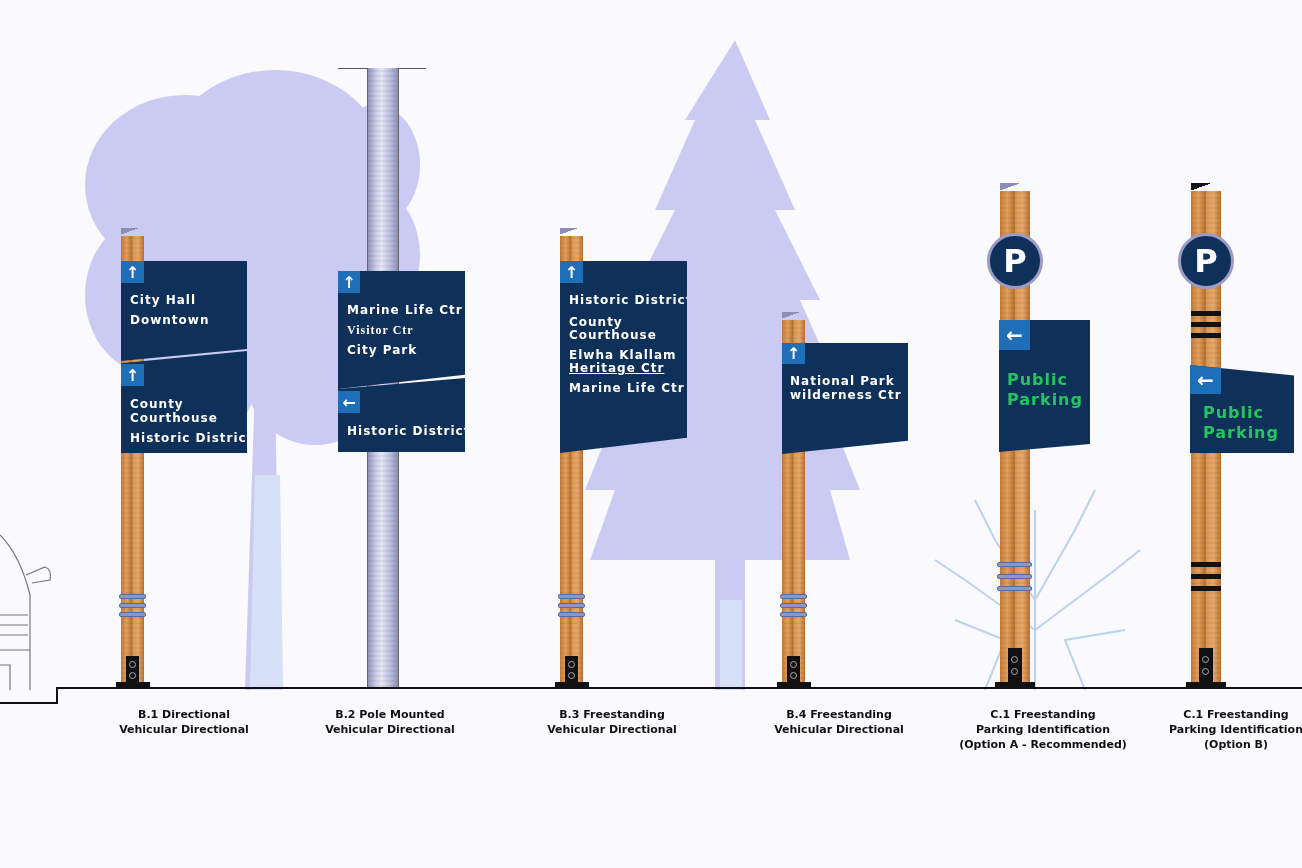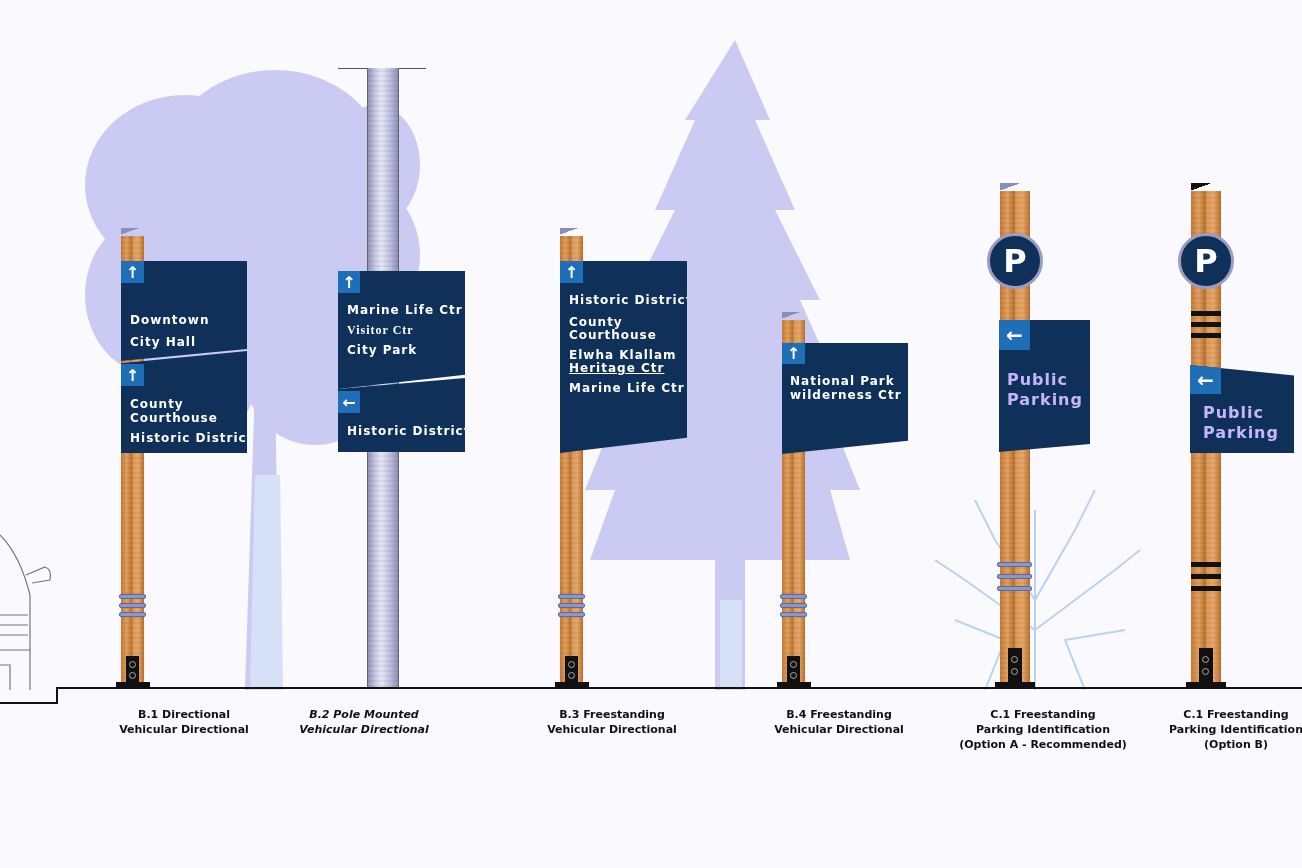--- a/index.html
+++ b/index.html
@@ -10,21 +10,21 @@
   .post::after{content:"";position:absolute;inset:0;background:repeating-linear-gradient(0deg,rgba(120,60,20,.08) 0 2px,transparent 2px 5px);}
   .cap{position:absolute;height:8px;}
   .band{position:absolute;height:3px;background:#8a97c8;border:1px solid #5a6aa0;border-radius:2px;}
   .bandblk{position:absolute;height:5px;background:#111;}
   .foot{position:absolute;background:#111;}
   .plate{position:absolute;background:#111;}
   .bolt{position:absolute;width:5px;height:5px;border:1px solid #aaa;border-radius:50%;}
   .sign{position:absolute;background:#0f3159;color:#fff;}
   .arrowbox{position:absolute;background:#1f6fb8;color:#fff;display:flex;align-items:center;justify-content:center;font-size:16px;font-weight:bold;}
   .dest{position:absolute;font-size:12px;font-weight:bold;letter-spacing:1px;line-height:14px;color:#fff;white-space:nowrap;}
-  .pubpark{position:absolute;font-size:16px;font-weight:bold;letter-spacing:1px;line-height:20px;color:#c4b5fd;}
+  .pubpark{position:absolute;font-size:16px;font-weight:bold;letter-spacing:1px;line-height:20px;color:#22c55e;}
   .pcircle{position:absolute;width:50px;height:50px;border-radius:50%;background:#0f3159;border:3px solid #9b9bc5;color:#fff;font-weight:bold;font-size:32px;display:flex;align-items:center;justify-content:center;box-sizing:border-box;}
   .caption{position:absolute;font-size:11px;font-weight:bold;color:#111;text-align:center;line-height:15px;white-space:nowrap;transform:translateX(-50%);}
   .ground{position:absolute;height:2px;background:#111;}
 </style>
 </head>
 <body>
 
 <svg class="tree" style="left:75px;top:55px;" width="360" height="635" viewBox="0 0 360 635">
   <g fill="#cbcaf3">
     <ellipse cx="110" cy="130" rx="100" ry="90"></ellipse>
@@ -79,21 +79,21 @@
   <div class="band" style="left:119px;top:603px;width:25px;"></div>
   <div class="band" style="left:119px;top:612px;width:25px;"></div>
   <div class="plate" style="left:126px;top:656px;width:13px;height:27px;">
       <div class="bolt" style="left:3px;top:5px;"></div>
       <div class="bolt" style="left:3px;top:16px;"></div>
     </div>
   <div class="foot" style="left:116px;top:682px;width:34px;height:6px;"></div>
 
   <div class="sign" style="left:121px;top:261px;width:126px;height:100px;clip-path:polygon(0 0,100% 0,100% 88%,0 100%);">
     <div class="arrowbox" style="left:0;top:0;width:23px;height:22px;">↑</div>
-    <div class="dest" style="left:9px;top:32px;margin-top:42px;">City Hall</div>
+    <div class="dest" style="left:9px;top:32px;">City Hall</div>
     <div class="dest" style="left:9px;top:52px;">Downtown</div>
   </div>
   <div class="sign" style="left:121px;top:351px;width:126px;height:102px;clip-path:polygon(0 12%,100% 0,100% 100%,0 100%);">
     <div class="arrowbox" style="left:0;top:13px;width:23px;height:22px;">↑</div>
     <div class="dest" style="left:9px;top:46px;">County</div>
     <div class="dest" style="left:9px;top:60px;">Courthouse</div>
     <div class="dest" style="left:9px;top:80px;">Historic District</div>
   </div>
 </div>
 
@@ -195,21 +195,21 @@
     <div class="arrowbox" style="left:0;top:0;width:31px;height:29px;font-size:20px;">←</div>
     <div class="pubpark" style="left:13px;top:38px;">Public</div>
     <div class="pubpark" style="left:13px;top:58px;">Parking</div>
   </div>
 </div>
 
 <div class="caption" style="left:184px;top:707px;">
   <div>B.1 Directional</div>
   <div>Vehicular Directional</div>
 </div>
-<div class="caption" style="left:364px;top:707px;font-style:italic;">
+<div class="caption" style="left:390px;top:707px;">
   <div>B.2 Pole Mounted</div>
   <div>Vehicular Directional</div>
 </div>
 <div class="caption" style="left:612px;top:707px;">
   <div>B.3 Freestanding</div>
   <div>Vehicular Directional</div>
 </div>
 <div class="caption" style="left:839px;top:707px;">
   <div>B.4 Freestanding</div>
   <div>Vehicular Directional</div>

